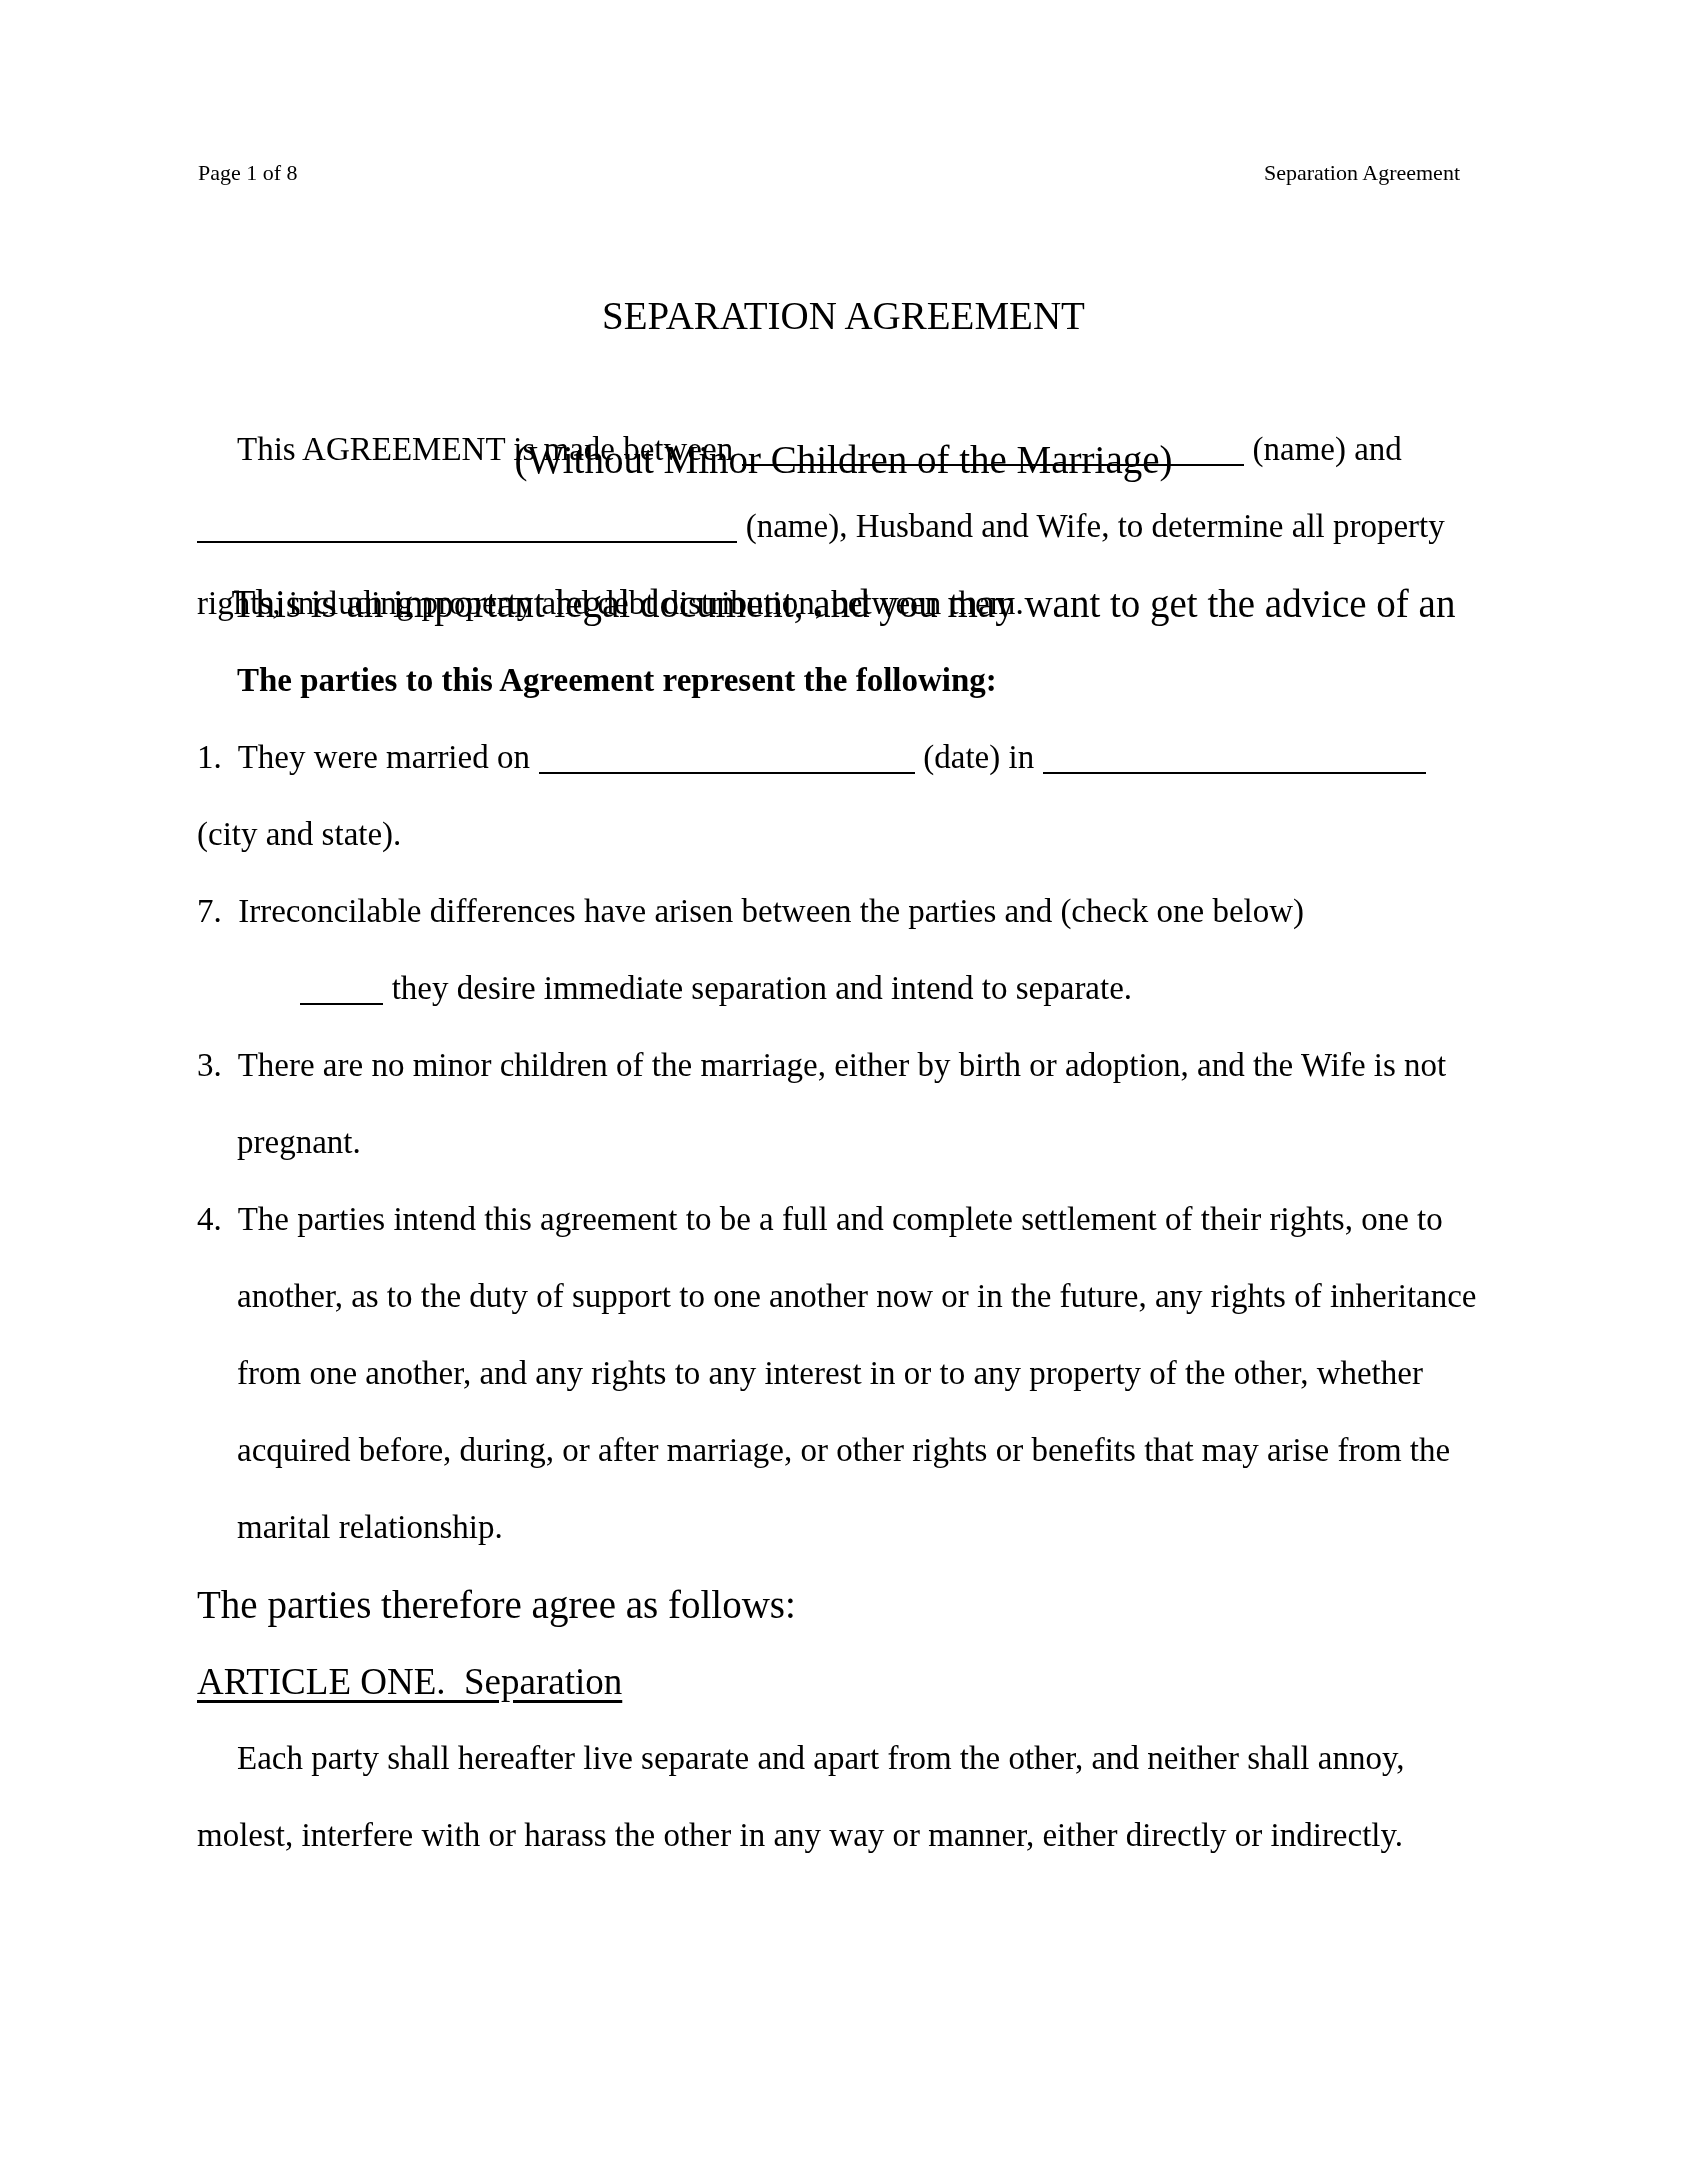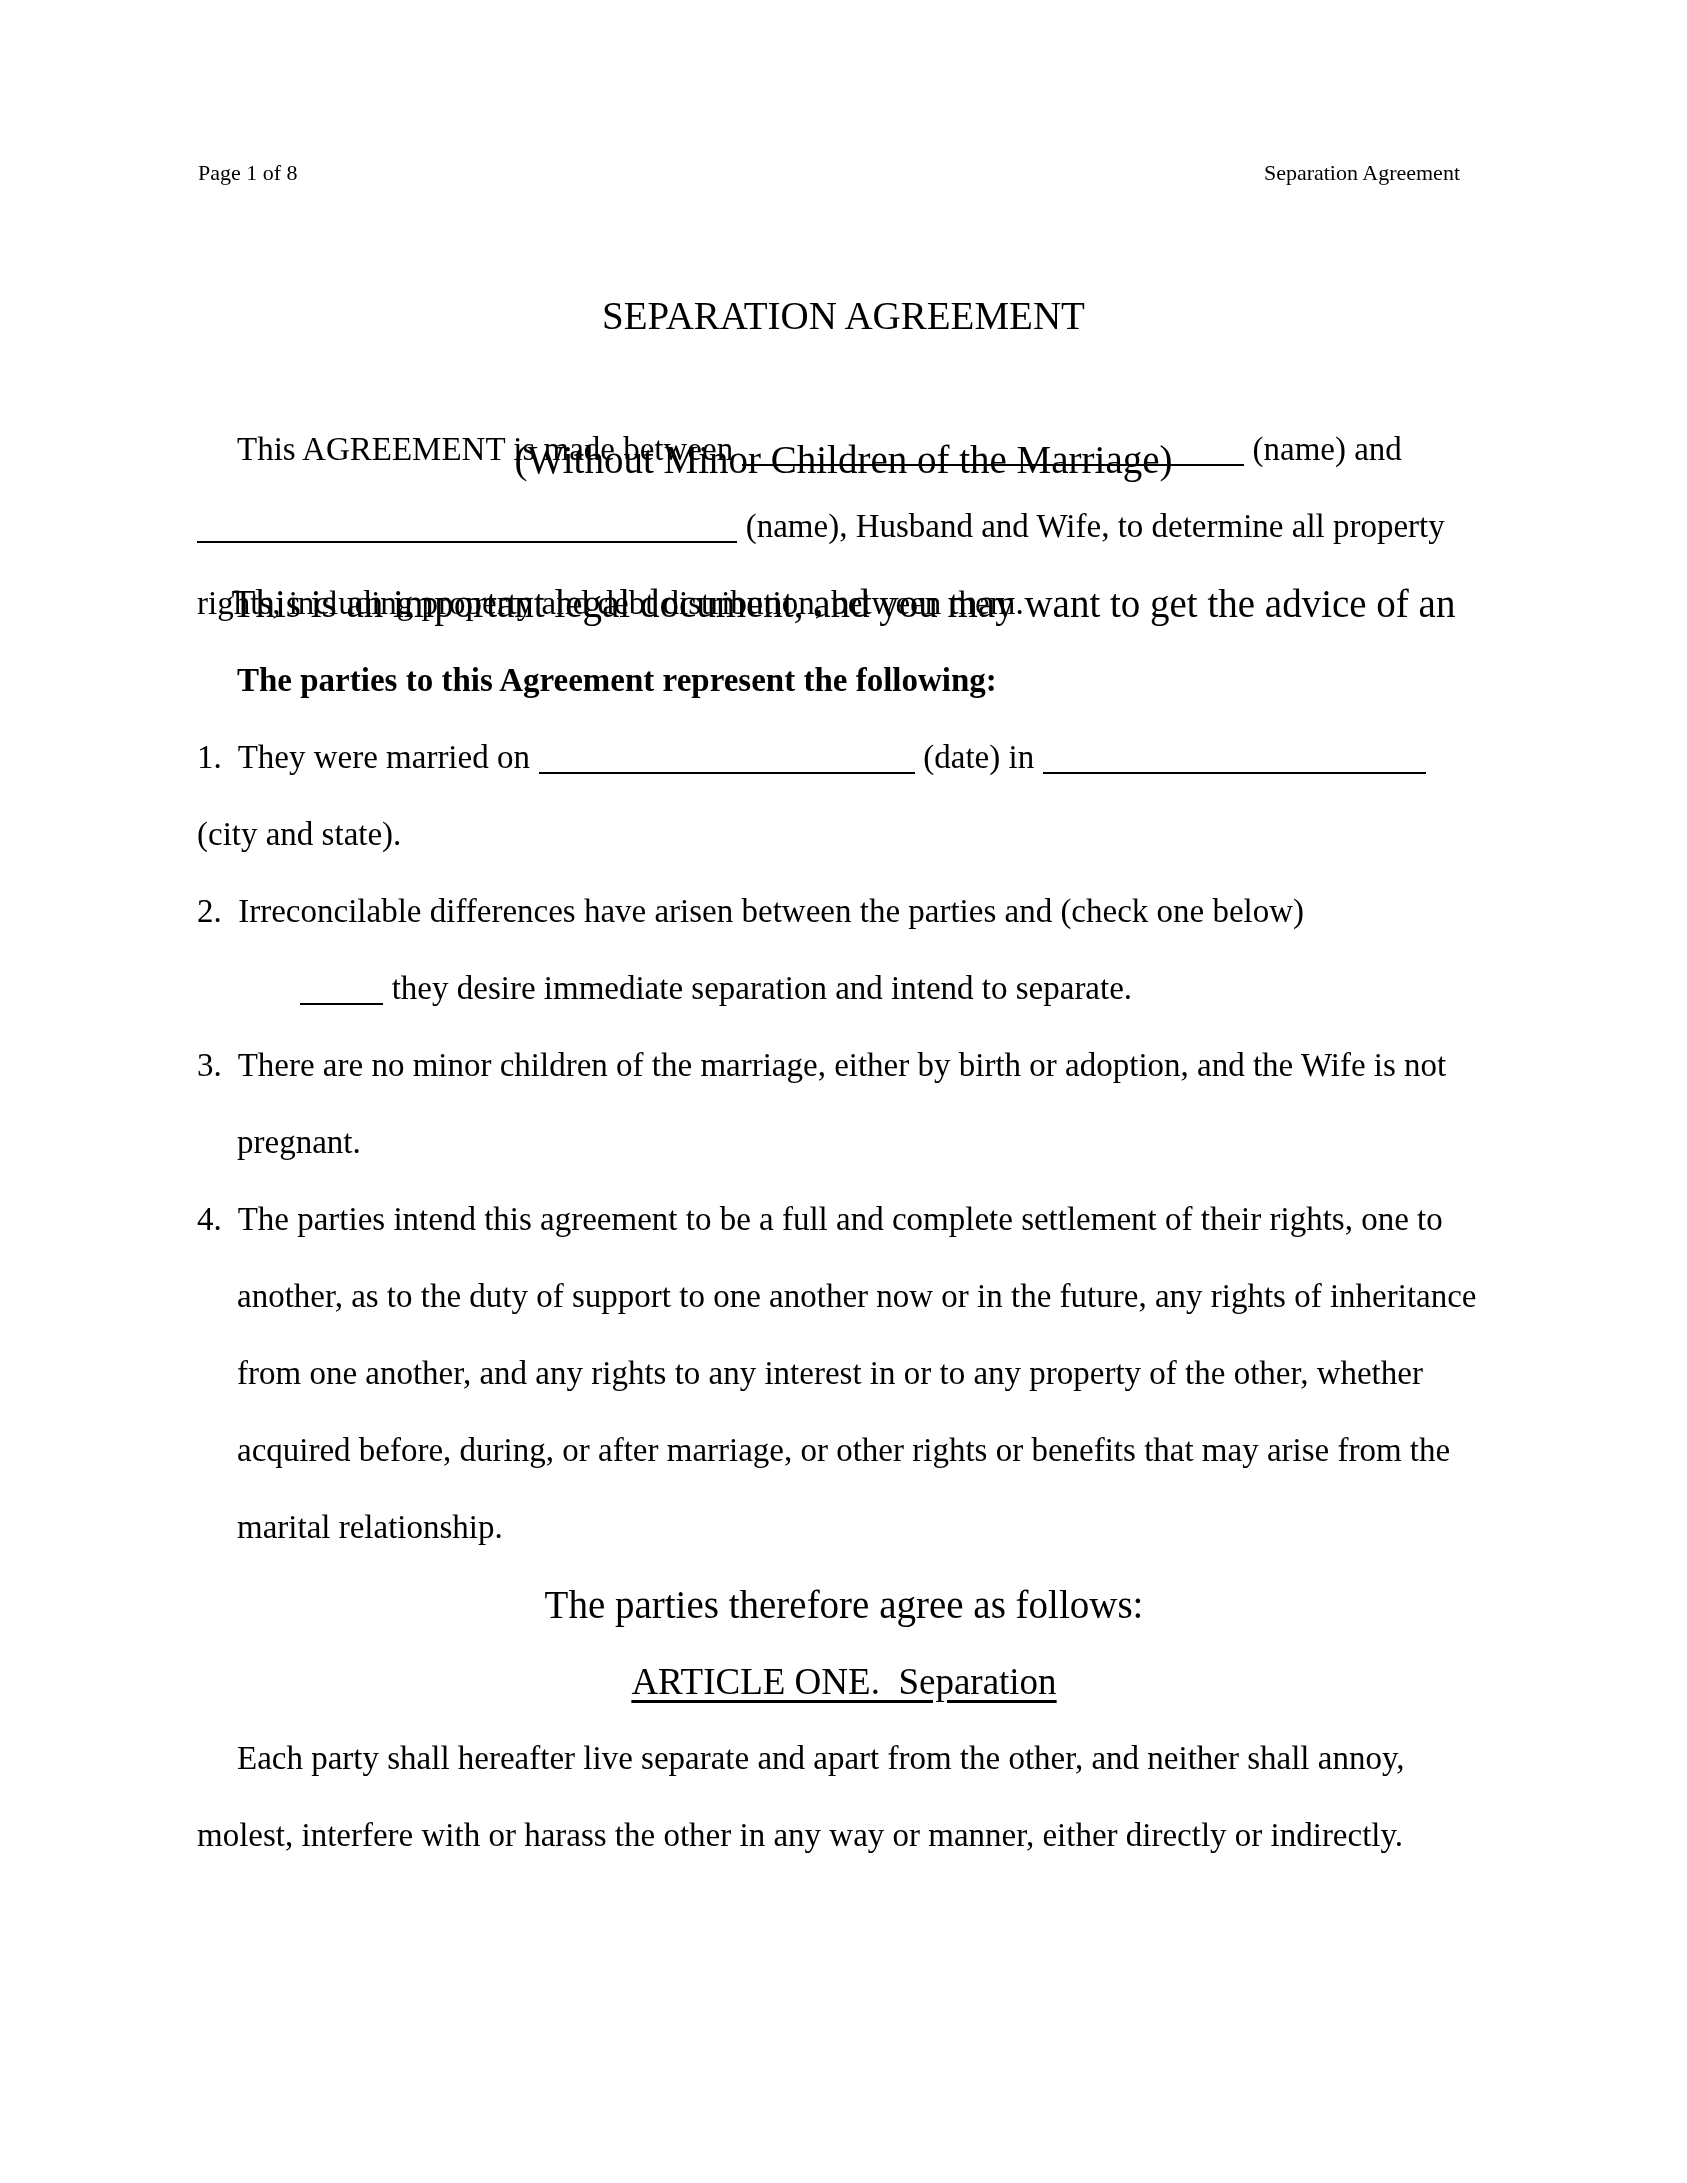--- a/index.html
+++ b/index.html
@@ -45,21 +45,21 @@
     font-size: 33px;
     line-height: 77px;
   }
   .line {
     white-space: pre;
     height: 77px;
   }
   .indent { padding-left: 40px; }
   .opt-indent { padding-left: 103px; }
   .bold { font-weight: bold; }
-  .center { text-align: center; }
+  .center { }
   .lead-line { font-size: 39px; }
   .article-heading { font-size: 37px; }
   .article-heading .underlined {
     text-decoration: underline;
     text-decoration-thickness: 2.6px;
     text-underline-offset: 6.1px;
   }
   .blank {
     display: inline-block;
     height: 35px;
@@ -97,21 +97,21 @@
     <div class="line"><span class="blank blank-name-2 blank-first"></span><span>(name), Husband and Wife, to determine all property</span></div>
 
     <div class="line">rights, including property and debt distribution, between them.</div>
 
     <div class="line indent bold">The parties to this Agreement represent the following:</div>
 
     <div class="line"><span>1.  They were married on</span><span class="blank blank-date"></span><span>(date) in</span><span class="blank blank-place"></span></div>
 
     <div class="line">(city and state).</div>
 
-    <div class="line">2.  Irreconcilable differences have arisen between the parties and (check one below)</div>
+    <div class="line">7.  Irreconcilable differences have arisen between the parties and (check one below)</div>
 
 
     <div class="line opt-indent"><span class="blank blank-check blank-first"></span><span>they desire immediate separation and intend to separate.</span></div>
 
     <div class="line">3.  There are no minor children of the marriage, either by birth or adoption, and the Wife is not</div>
     <div class="line indent">pregnant.</div>
 
     <div class="line">4.  The parties intend this agreement to be a full and complete settlement of their rights, one to</div>
     <div class="line indent">another, as to the duty of support to one another now or in the future, any rights of inheritance</div>
     <div class="line indent">from one another, and any rights to any interest in or to any property of the other, whether</div>

